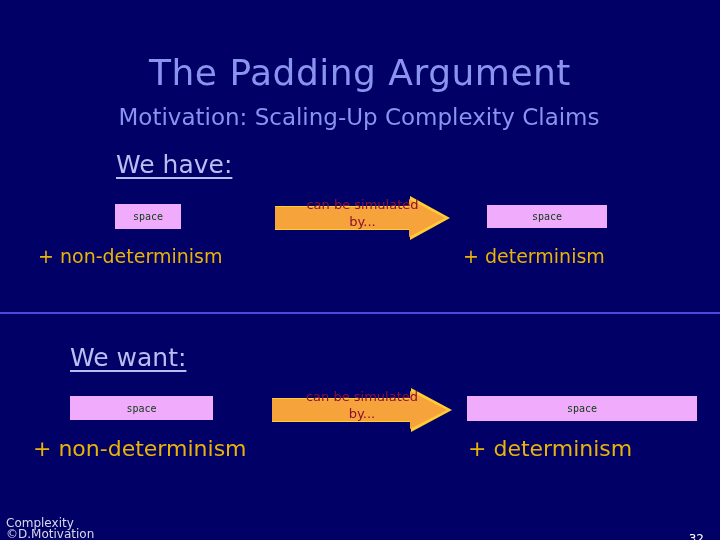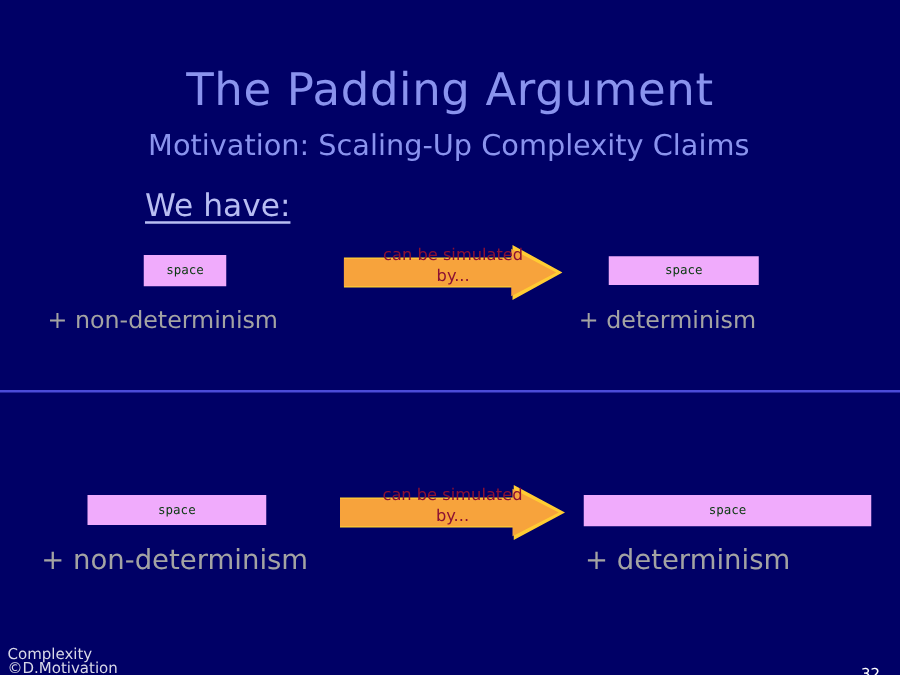--- a/index.html
+++ b/index.html
@@ -115,21 +115,21 @@
     pointer-events: none;
   }
   #arrow-have { left: 275px; top: 194px; width: 175px; height: 48px; }
   #arrow-have .arrow-label { padding-top: 2px; padding-right: 34px; }
   #arrow-want { left: 272px; top: 386px; width: 180px; height: 48px; }
   #arrow-want .arrow-label { padding-top: 2px; padding-right: 36px; }
 
   
   .determinism {
     position: absolute;
-    color: #a3a3a3;
+    color: #eab308;
     font-family: "DejaVu Sans", sans-serif;
     white-space: nowrap;
   }
   #det-have-left  { left: 38px;  top: 245px; font-size: 19px; }
   #det-have-right { left: 463px; top: 245px; font-size: 19px; }
   #det-want-left  { left: 33px;  top: 436px; font-size: 22px; }
   #det-want-right { left: 468px; top: 436px; font-size: 22px; }
 
   
   .footer {
@@ -178,20 +178,21 @@
 
   <div class="space-box" id="space-box-have-right">
     <span>space</span>
   </div>
 
   <div class="determinism" id="det-have-left">+ non-determinism</div>
   <div class="determinism" id="det-have-right">+ determinism</div>
 
   <div class="divider"></div>
 
+  <div class="section-heading" id="heading-want">We want:</div>
 
   <div class="space-box" id="space-box-want-left">
     <span>space</span>
   </div>
 
   <div class="arrow" id="arrow-want">
     <svg width="180" height="48" viewBox="0 0 180 48">
       <polygon points="0,12 139,12 139,2 180,24 139,46 139,36 0,36" fill="#ffcc33"></polygon>
       <polygon points="0,13 138,13 138,5 175,24 138,43 138,35 0,35" fill="#f7a33c"></polygon>
     </svg>

